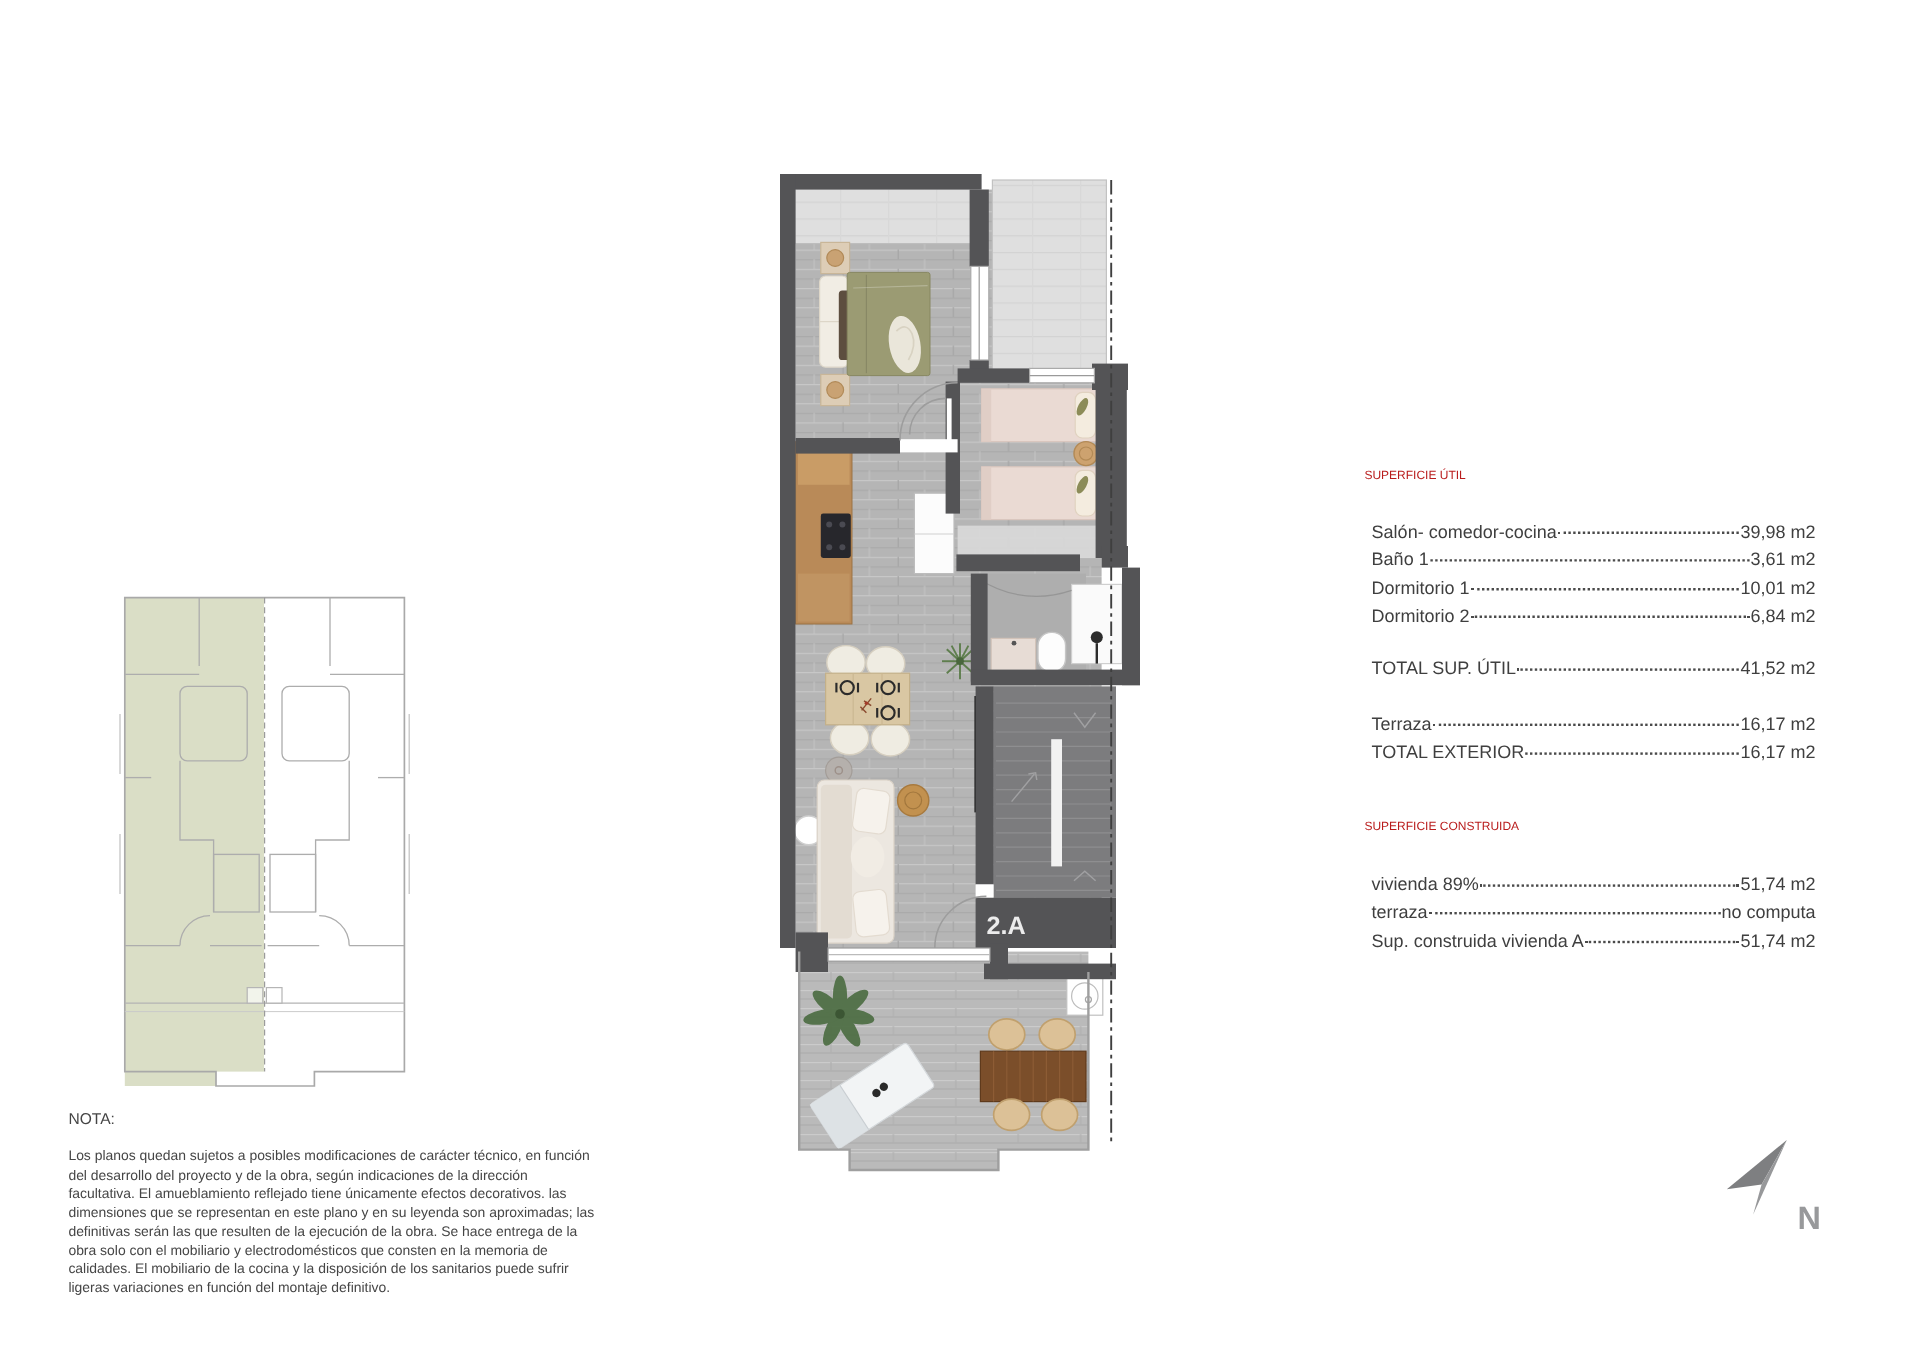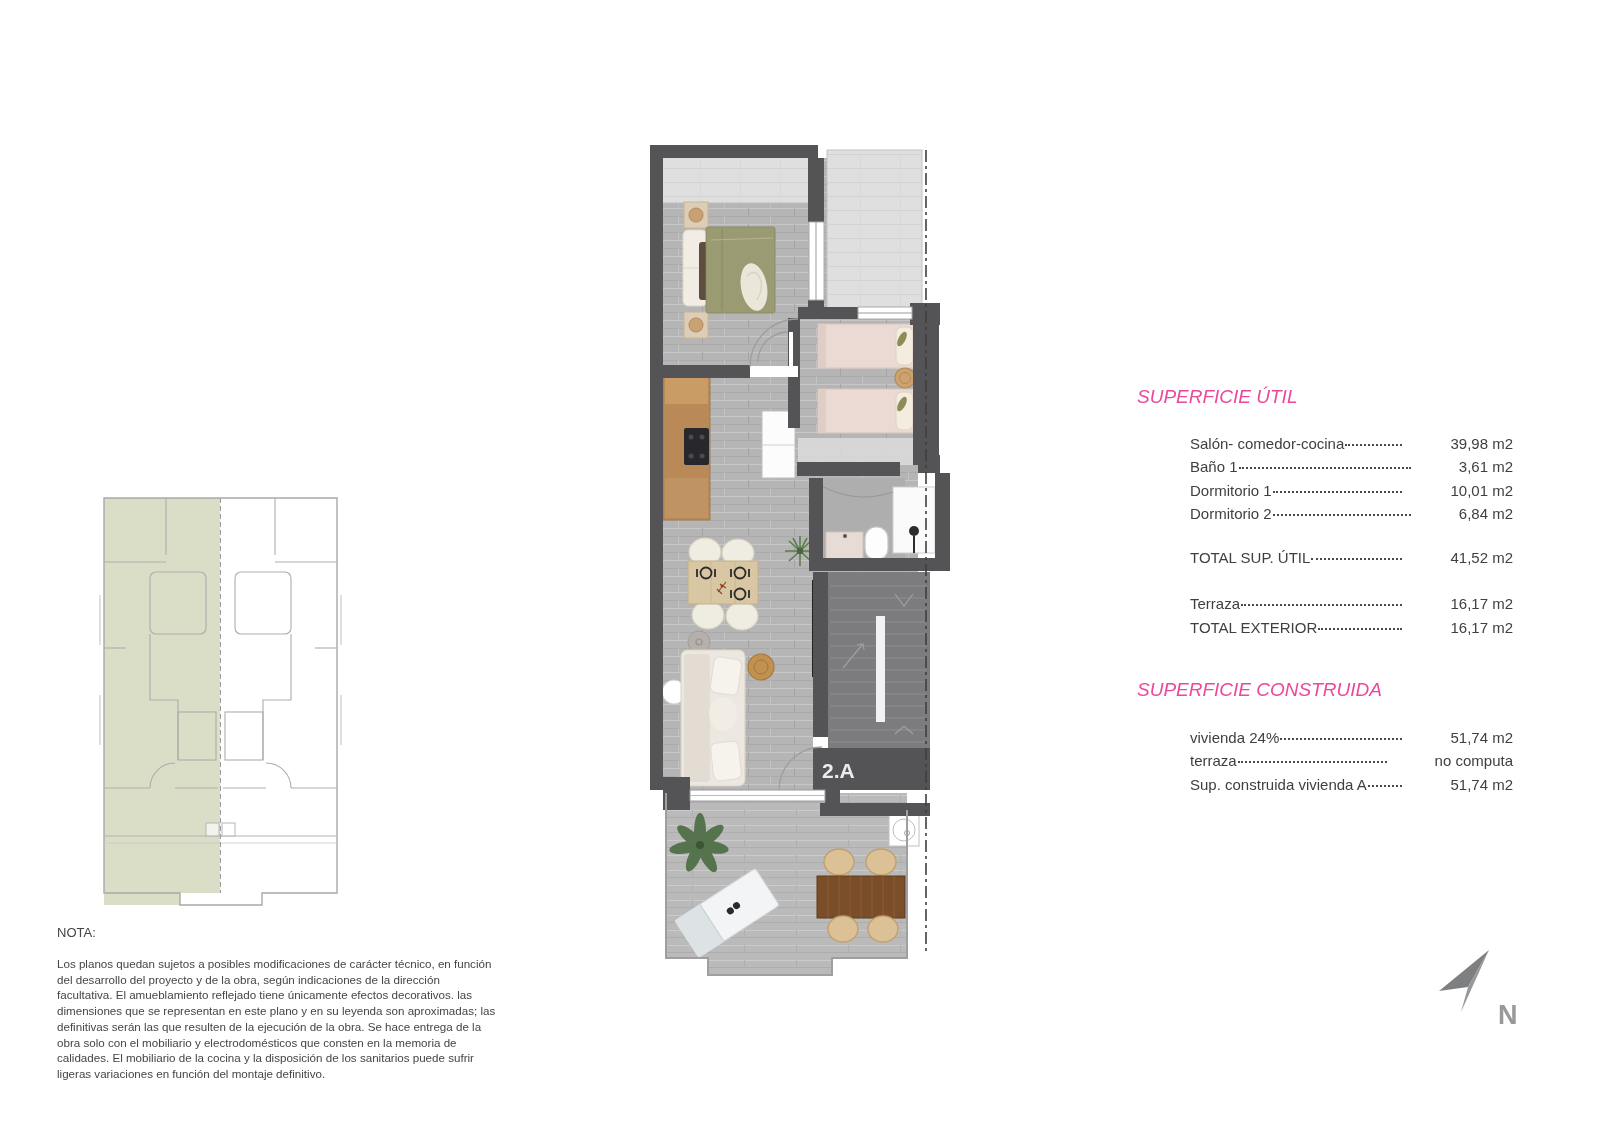--- a/index.html
+++ b/index.html
@@ -4,28 +4,28 @@
 <style>
   html,body{margin:0;padding:0;background:#ffffff;}
   .page{position:relative;width:1600px;height:1132px;background:#fff;overflow:hidden;
         font-family:"Liberation Sans",sans-serif;color:#3e3e3e;}
   svg{display:block;}
   .abs{position:absolute;}
 
   
   .panel{left:1135px;top:372px;width:378px;}
   .panel-title{font-size:26px;line-height:32px;font-weight:400;color:#3a3a3a;margin:0;}
-  .sec-heading{font-size:19px;line-height:18px;margin:16px 0 0 2px;color:#ec4899;font-style:italic;}
+  .sec-heading{font-size:10px;line-height:18px;margin:16px 0 0 2px;color:#b91c1c;}
   .rows{margin-top:26px;}
   .rows.tight{margin-top:21px;}
   .rows.mid{margin-top:23px;}
   .rows.built{margin-top:27px;}
   .sec-heading.built-h{margin-top:42px;}
   .row{display:flex;align-items:baseline;font-size:15px;line-height:23.3px;margin-left:8px;color:#3f3f3f;}
-  .row .lbl,.row .val{white-space:nowrap;margin-left:47px;}
+  .row .lbl,.row .val{white-space:nowrap;}
   .row .dots{flex:1;border-bottom:2px dotted #4a4a4a;margin:0 1px;transform:translateY(-3px);min-width:12px;}
 
   
   .note{left:57px;top:926px;width:440px;color:#454545;}
   .note-heading{font-size:13px;line-height:14px;margin:0;font-weight:400;}
   .note-body{font-size:11.6px;line-height:15.7px;margin:16px 0 12px 0;}
 
   
   .caption{right:86px;top:1006px;font-size:29px;line-height:34px;color:#3b3b3b;white-space:nowrap;}
 </style>
@@ -365,21 +365,21 @@
         <span class="lbl">TOTAL EXTERIOR</span>
           <span class="dots"></span>
           <span class="val">16,17 m2</span>
       </div>
     </div>
 
     <div class="sec-heading built-h">SUPERFICIE CONSTRUIDA</div>
 
     <div class="rows built">
       <div class="row">
-        <span class="lbl">vivienda 24%</span>
+        <span class="lbl">vivienda 89%</span>
           <span class="dots"></span>
           <span class="val">51,74 m2</span>
       </div>
       <div class="row">
         <span class="lbl">terraza</span>
           <span class="dots"></span>
           <span class="val">no computa</span>
       </div>
       <div class="row">
         <span class="lbl">Sup. construida vivienda A</span>

